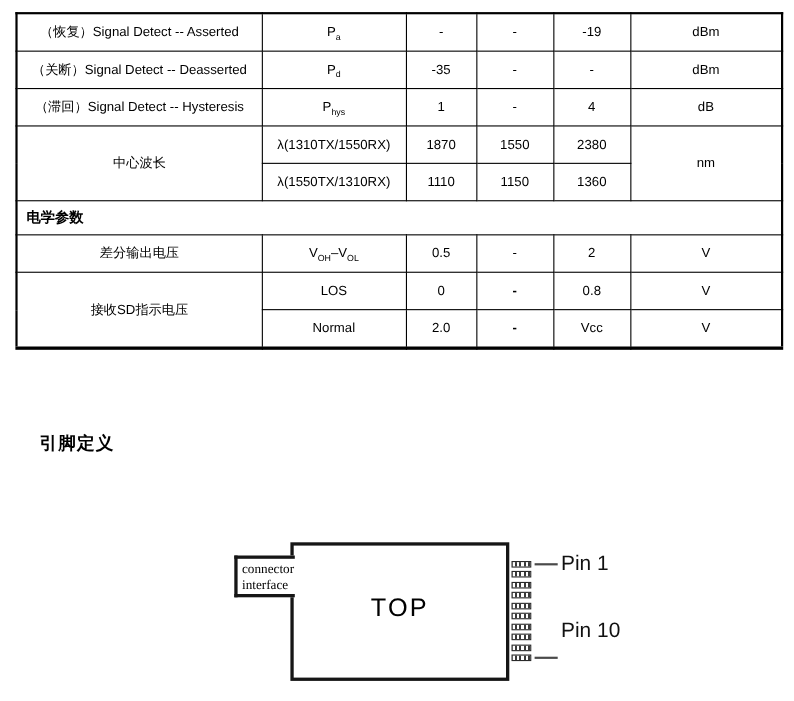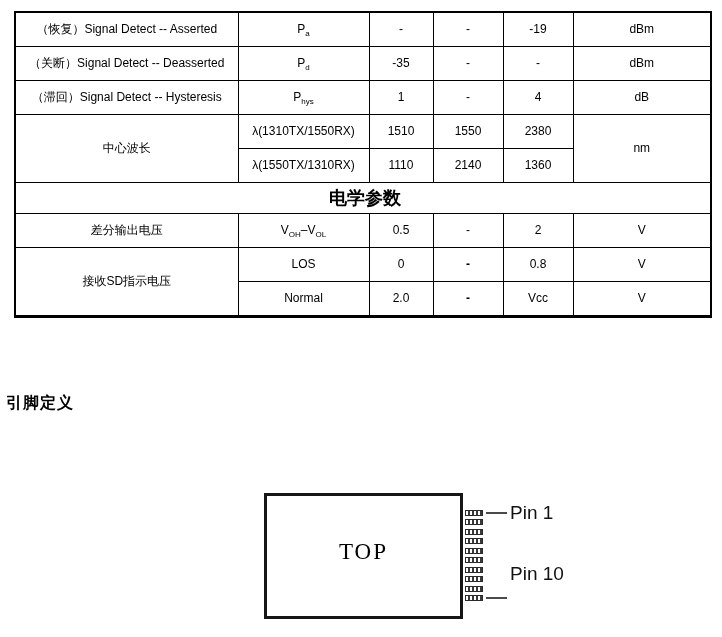--- a/index.html
+++ b/index.html
@@ -13,37 +13,37 @@
     border-collapse:collapse;table-layout:fixed;
     border:2px solid #000;border-bottom-width:3px;
   }
   table.spec td{
     border:1px solid #000;text-align:center;vertical-align:middle;
     font-size:12px;height:33px;padding:0 4px;line-height:1.25;
     overflow:hidden;white-space:nowrap;
   }
   table.spec td.param{font-size:12px;}
   table.spec td.section{
-    text-align:center;font-weight:bold;font-size:18px;padding-left:8px;height:30px;
+    text-align:left;font-weight:bold;font-size:13px;padding-left:8px;height:30px;
   }
   table.spec sub{font-size:8px;line-height:0;}
   table.spec td.bold{font-weight:bold;}
   
   .heading{
-    position:absolute;left:6px;top:393px;
+    position:absolute;left:36px;top:393px;
     font-size:16px;font-weight:bold;letter-spacing:1px;
   }
   
   .main-rect{
     position:absolute;left:264px;top:493px;width:199px;height:126px;
     border:3px solid #161616;box-sizing:border-box;background:#fff;z-index:1;
   }
   .top-label{
     position:absolute;left:264px;top:539px;width:199px;text-align:center;
-    font-family:Liberation Serif, serif;font-size:23px;letter-spacing:2px;z-index:3;
+    font-family:Liberation Sans, sans-serif;font-size:23px;letter-spacing:2px;z-index:3;
   }
   .connector-box{
     position:absolute;left:213px;top:505px;width:55px;height:38px;
     border:3px solid #161616;border-right:none;box-sizing:border-box;
     background:#fff;z-index:2;
     font-family:"Liberation Serif",serif;font-size:12px;line-height:14px;
     padding:2px 0 0 4px;
   }
   .pin{
     position:absolute;left:465px;width:18px;height:6px;
@@ -92,29 +92,29 @@
         <td class="param">（滞回）Signal Detect -- Hysteresis</td>
         <td><span>P</span><sub>hys</sub></td>
         <td>1</td>
         <td>-</td>
         <td>4</td>
         <td>dB</td>
       </tr>
       <tr>
         <td class="param" rowspan="2">中心波长</td>
         <td><span>λ(1310TX/1550RX)</span></td>
-        <td>1510</td>
+        <td>1870</td>
         <td>1550</td>
         <td>2380</td>
         <td rowspan="2">nm</td>
       </tr>
       <tr>
         <td><span>λ(1550TX/1310RX)</span></td>
         <td>1110</td>
-        <td>2140</td>
+        <td>1150</td>
         <td>1360</td>
       </tr>
       <tr>
         <td class="section" colspan="6">电学参数</td>
       </tr>
       <tr>
         <td class="param">差分输出电压</td>
         <td><span>V</span><sub>OH</sub><span>–V</span><sub>OL</sub></td>
         <td>0.5</td>
         <td>-</td>
@@ -137,20 +137,24 @@
         <td>V</td>
       </tr>
     </tbody>
   </table>
 
   <div class="heading">引脚定义</div>
 
   <div class="main-rect"></div>
   <div class="top-label">TOP</div>
 
+  <div class="connector-box">
+    <div>connector</div>
+    <div>interface</div>
+  </div>
 
   <div class="pin" style="top:510px"></div>
   <div class="pin" style="top:519px"></div>
   <div class="pin" style="top:529px"></div>
   <div class="pin" style="top:538px"></div>
   <div class="pin" style="top:548px"></div>
   <div class="pin" style="top:557px"></div>
   <div class="pin" style="top:567px"></div>
   <div class="pin" style="top:576px"></div>
   <div class="pin" style="top:586px"></div>

